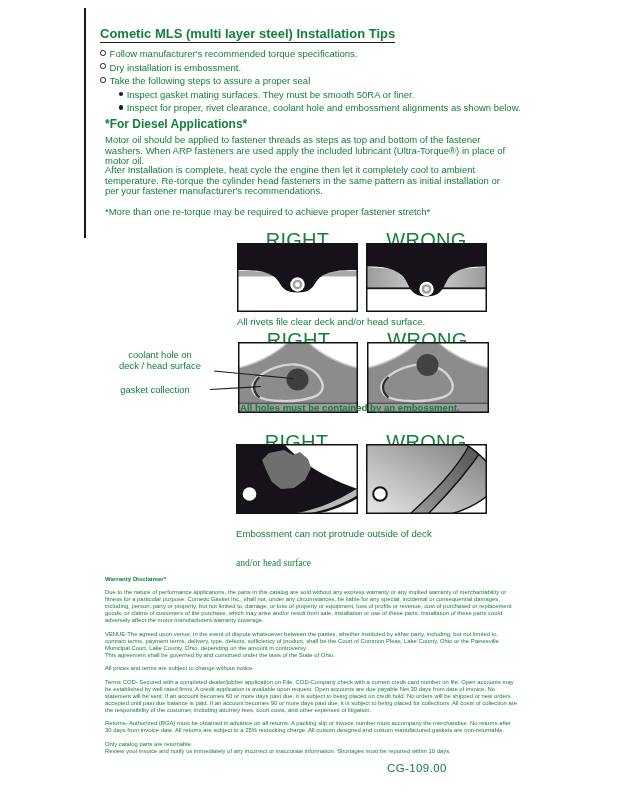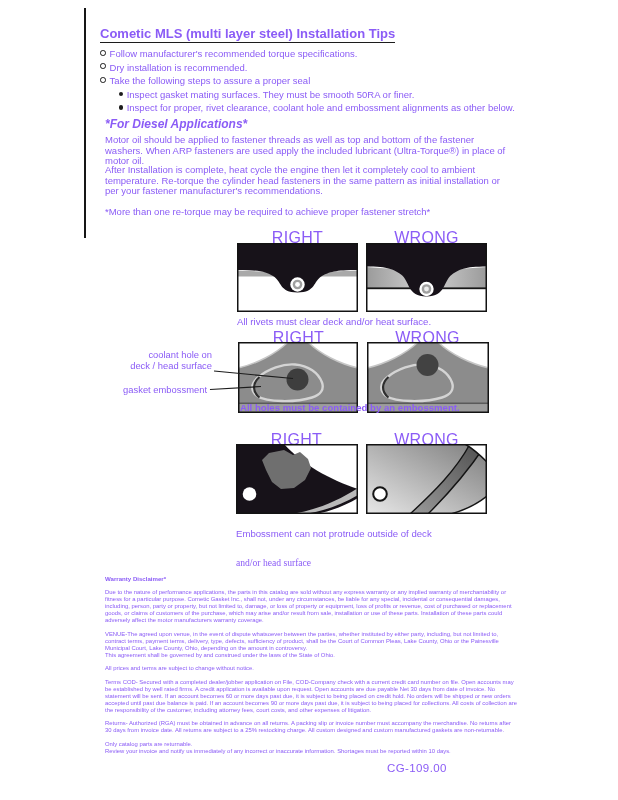--- a/index.html
+++ b/index.html
@@ -1,68 +1,68 @@
 <!DOCTYPE html>
 <html><head>
 <meta charset="utf-8">
 <style>
   html,body{margin:0;padding:0;background:#fff;}
   .page{position:relative;width:618px;height:800px;background:#fff;overflow:hidden;
-        font-family:"Liberation Sans",sans-serif;color:#8b5cf6;}
+        font-family:"Liberation Sans",sans-serif;color:#15803d;}
   .abs{position:absolute;}
   .nowrap{white-space:nowrap;}
   .left-rule{position:absolute;left:84px;top:8px;width:2px;height:230px;background:#161616;}
   .title{position:absolute;left:100px;top:26px;font-size:13px;font-weight:bold;
          padding-bottom:1px;border-bottom:1.6px solid #1c1c1c;white-space:nowrap;margin:0;}
   .bullet-row{position:absolute;left:100px;font-size:9.5px;white-space:nowrap;}
   .sub-row{position:absolute;left:119px;font-size:9.5px;white-space:nowrap;text-align:right;}
   .dot-o{display:inline-block;width:3.6px;height:3.6px;border:1px solid #1c1c1c;border-radius:50%;
          margin-right:4px;vertical-align:1.5px;}
   .dot-f{display:inline-block;width:4.2px;height:4.2px;background:#1c1c1c;border-radius:50%;
          margin-right:3.5px;vertical-align:1.5px;}
-  .diesel-h{position:absolute;left:105px;top:117px;font-size:12px;font-weight:bold;white-space:nowrap;font-style:italic;}
+  .diesel-h{position:absolute;left:105px;top:117px;font-size:12px;font-weight:bold;white-space:nowrap;}
   .para{position:absolute;left:105px;width:403px;font-size:9.5px;line-height:10.6px;}
-  .rw-label{position:absolute;width:121px;text-align:center;font-size:16px;letter-spacing:.3px;white-space:nowrap;}
+  .rw-label{position:absolute;width:121px;text-align:center;font-size:20px;letter-spacing:.3px;white-space:nowrap;}
   .dbox{position:absolute;display:block;}
   .caption{position:absolute;font-size:9.6px;white-space:nowrap;}
-  .callout{position:absolute;text-align:right;font-size:9.4px;line-height:11px;}
+  .callout{position:absolute;text-align:center;font-size:9.4px;line-height:11px;}
   .legal{position:absolute;left:105px;top:575px;width:414px;font-size:5.9px;line-height:7px;}
   .legal .lh{font-weight:bold;font-size:6.1px;margin:0 0 7px 0;}
   .legal p{margin:0 0 6.5px 0;}
   .legal p.tight{margin:0;}
   .pagecode{position:absolute;left:387px;top:762px;font-size:11.5px;letter-spacing:.4px;white-space:nowrap;}
   svg{display:block;}
 </style>
 </head>
 <body>
 
 <div class="page">
 
   <div class="left-rule"></div>
 
   <h1 class="title">Cometic MLS (multi layer steel) Installation Tips</h1>
 
   <div class="bullet-row" style="top:48px;text-align:center;">
     <span class="dot-o"></span><span>Follow manufacturer's recommended torque specifications.</span>
   </div>
   <div class="bullet-row" style="top:61.5px;">
-    <span class="dot-o"></span><span>Dry installation is recommended.</span>
+    <span class="dot-o"></span><span>Dry installation is embossment.</span>
   </div>
   <div class="bullet-row" style="top:75px;">
     <span class="dot-o"></span><span>Take the following steps to assure a proper seal</span>
   </div>
   <div class="sub-row" style="top:88.5px;">
     <span class="dot-f"></span><span>Inspect gasket mating surfaces.  They must be smooth 50RA or finer.</span>
   </div>
   <div class="sub-row" style="top:102px;">
-    <span class="dot-f"></span><span>Inspect for proper, rivet clearance, coolant hole and embossment alignments as other below.</span>
+    <span class="dot-f"></span><span>Inspect for proper, rivet clearance, coolant hole and embossment alignments as shown below.</span>
   </div>
 
   <div class="diesel-h">*For Diesel Applications*</div>
-  <div class="para" style="top:135px;">Motor oil should be applied to fastener threads as well as top and bottom of the fastener washers. When ARP fasteners are used apply the included lubricant (Ultra-Torque®) in place of motor oil.</div>
+  <div class="para" style="top:135px;">Motor oil should be applied to fastener threads as steps as top and bottom of the fastener washers. When ARP fasteners are used apply the included lubricant (Ultra-Torque®) in place of motor oil.</div>
   <div class="para" style="top:165px;">After Installation is complete, heat cycle the engine then let it completely cool to ambient temperature. Re-torque the cylinder head fasteners in the same pattern as initial installation or per your fastener manufacturer's recommendations.</div>
   <div class="para nowrap" style="top:206.5px;width:auto;">*More than one re-torque may be required to achieve proper fastener stretch*</div>
 
   <div class="rw-label" style="left:237px;top:229px;">RIGHT</div>
   <div class="rw-label" style="left:366px;top:229px;">WRONG</div>
 
   <div class="dbox" style="left:237px;top:243px;width:121px;height:69px;">
     <svg width="121" height="69" viewBox="0 0 121 69">
       <rect width="121" height="69" fill="#ffffff"></rect>
       <polygon points="0,27.5 40,29 57,33.5 0,33.5" fill="#a9a9a9"></polygon>
@@ -92,31 +92,31 @@
       <polygon points="121,24 77,27 62,45 121,45" fill="url(#g1r)"></polygon>
       <rect x="0" y="44.4" width="121" height="1.8" fill="#161616"></rect>
       <path d="M0,0 H121 V23.5 C98,23.5 93,26.5 86,31.5 C77,38 80,53.5 60.5,53.5 C41,53.5 44,38 35,31.5 C28,26.5 23,23.5 0,23.5 Z" fill="#171219"></path>
       <circle cx="60.5" cy="46" r="7.2" fill="#ffffff"></circle>
       <circle cx="60.5" cy="46" r="4.8" fill="#a0a0a0"></circle>
       <circle cx="60.5" cy="46" r="2.4" fill="#ededed"></circle>
       <rect x="0" y="0" width="121" height="69" fill="none" stroke="#131313" stroke-width="3"></rect>
     </svg>
   </div>
 
-  <div class="caption" style="left:237px;top:316px;">All rivets must clear deck and/or heat surface.</div>
+  <div class="caption" style="left:237px;top:316px;">All rivets file clear deck and/or head surface.</div>
 
   <div class="rw-label" style="left:238px;top:329px;">RIGHT</div>
   <div class="rw-label" style="left:367px;top:329px;">WRONG</div>
 
   <div class="callout" style="left:108px;top:349px;width:104px;">
     <div>coolant hole on</div>
     <div>deck / head surface</div>
   </div>
   <div class="callout" style="left:103px;top:384px;width:104px;">
-    <div>gasket embossment</div>
+    <div>gasket collection</div>
   </div>
 
   <div class="dbox" style="left:238px;top:342px;width:120px;height:71px;">
     <svg width="120" height="71" viewBox="0 0 120 71">
       <rect width="120" height="71" fill="#8c8c8c"></rect>
       <path d="M0,0 H50 C38,12 18,22 0,26 Z" fill="#ffffff"></path>
       <path d="M70,0 H120 V26 C102,22 82,12 70,0 Z" fill="#ffffff"></path>
       <path d="M50,0 C38,12 18,22 0,26" stroke="#c6c6c6" stroke-width="1.5" fill="none"></path>
       <path d="M70,0 C82,12 102,22 120,26" stroke="#c6c6c6" stroke-width="1.5" fill="none"></path>
       <rect x="0" y="60.5" width="120" height="1.6" fill="#5a5a5a"></rect>

